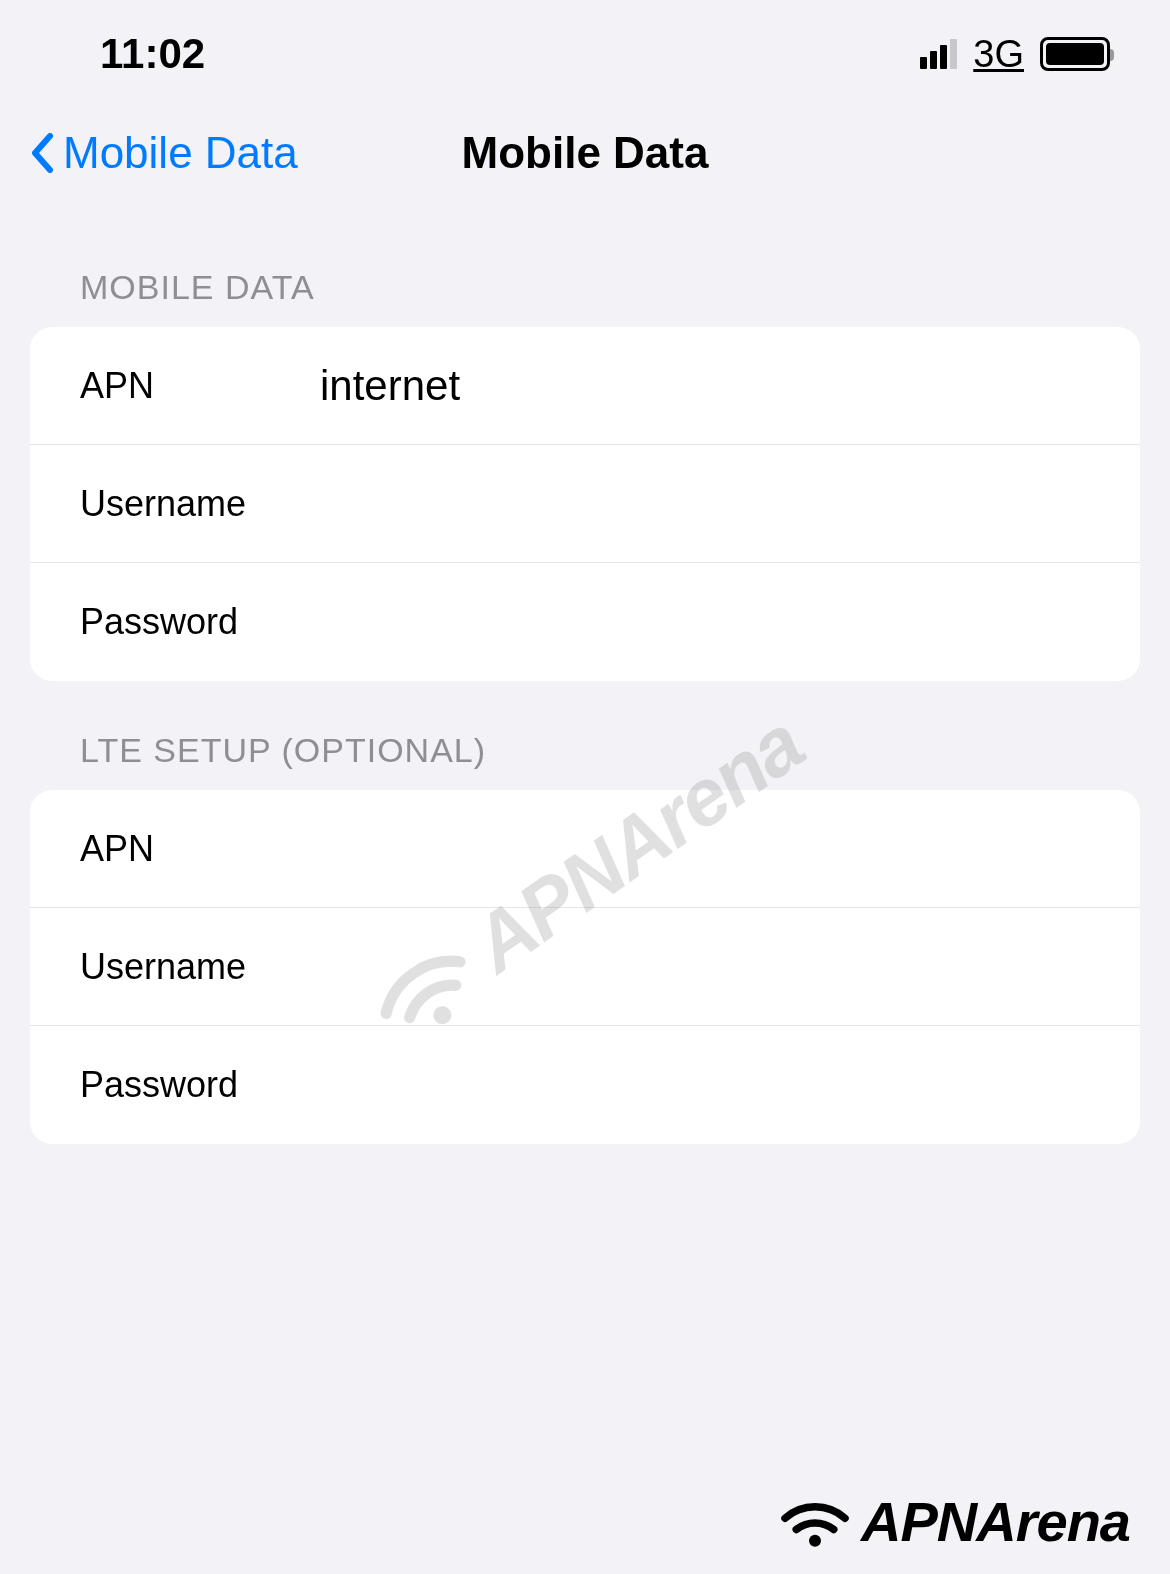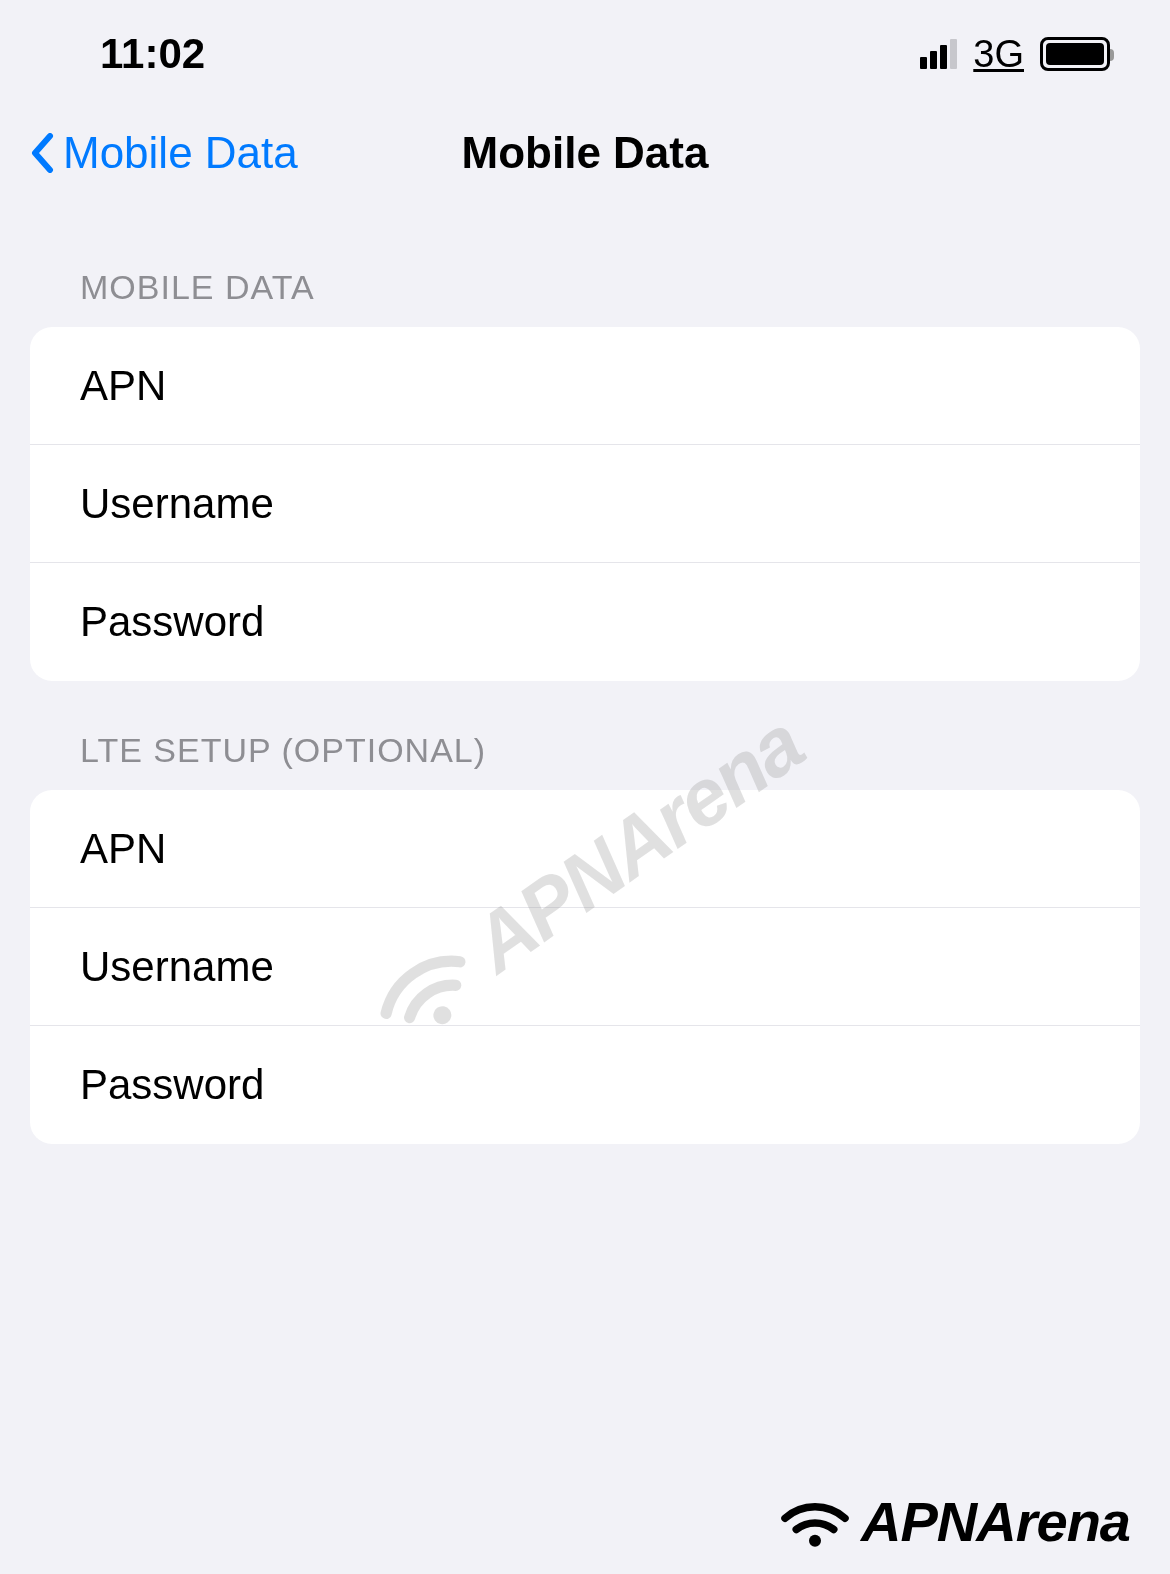--- a/index.html
+++ b/index.html
@@ -120,21 +120,21 @@
       align-items: center;
       min-height: 118px;
       padding: 0 40px 0 50px;
       border-bottom: 1px solid #e5e5ea;
     }
     .row:last-child {
       border-bottom: none;
       gap: 48px;
     }
     .row-label {
-      font-size: 42px;
+      font-size: 36px;
       font-weight: 400;
       color: #000;
       width: 240px;
       flex-shrink: 0;
     }
     .row-input {
       font-size: 42px;
       font-weight: 400;
       color: #000;
       border: none;
@@ -212,20 +212,21 @@
     <span>Mobile Data</span>
   </div>
   <div class="nav-title">Mobile Data</div>
 </div>
 
 <div class="section">
   <div class="section-header">MOBILE DATA</div>
   <div class="section-body">
     <div class="row">
       <div class="row-label">APN</div>
+      <input class="row-input" value="internet" style="">
     </div>
     <div class="row">
       <div class="row-label">Username</div>
       <input class="row-input" value="" style="">
     </div>
     <div class="row">
       <div class="row-label">Password</div>
       <input class="row-input" value="" style="">
     </div>
   </div>

